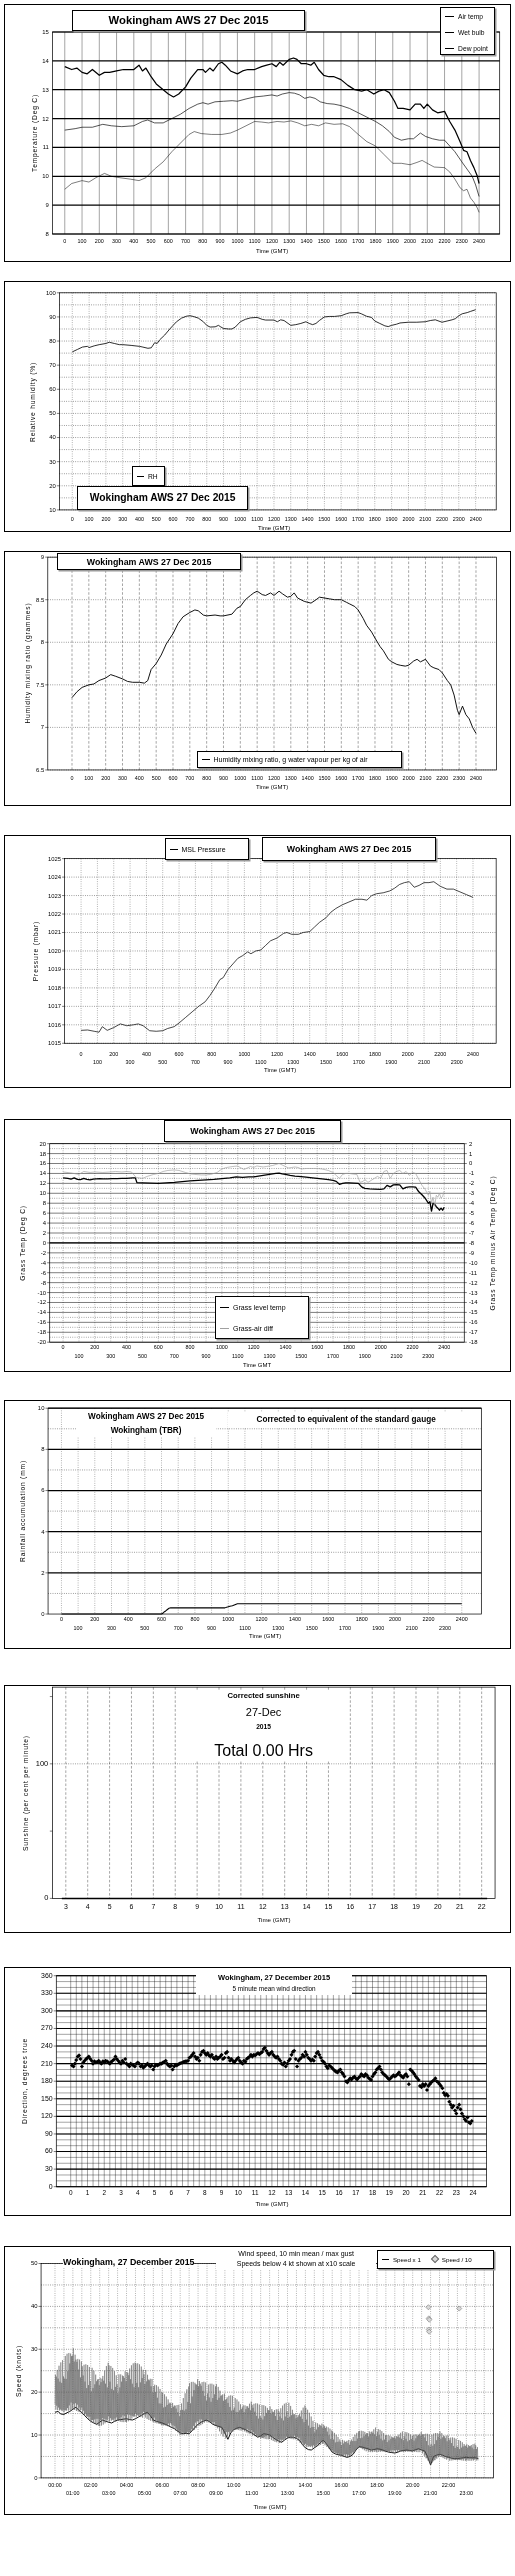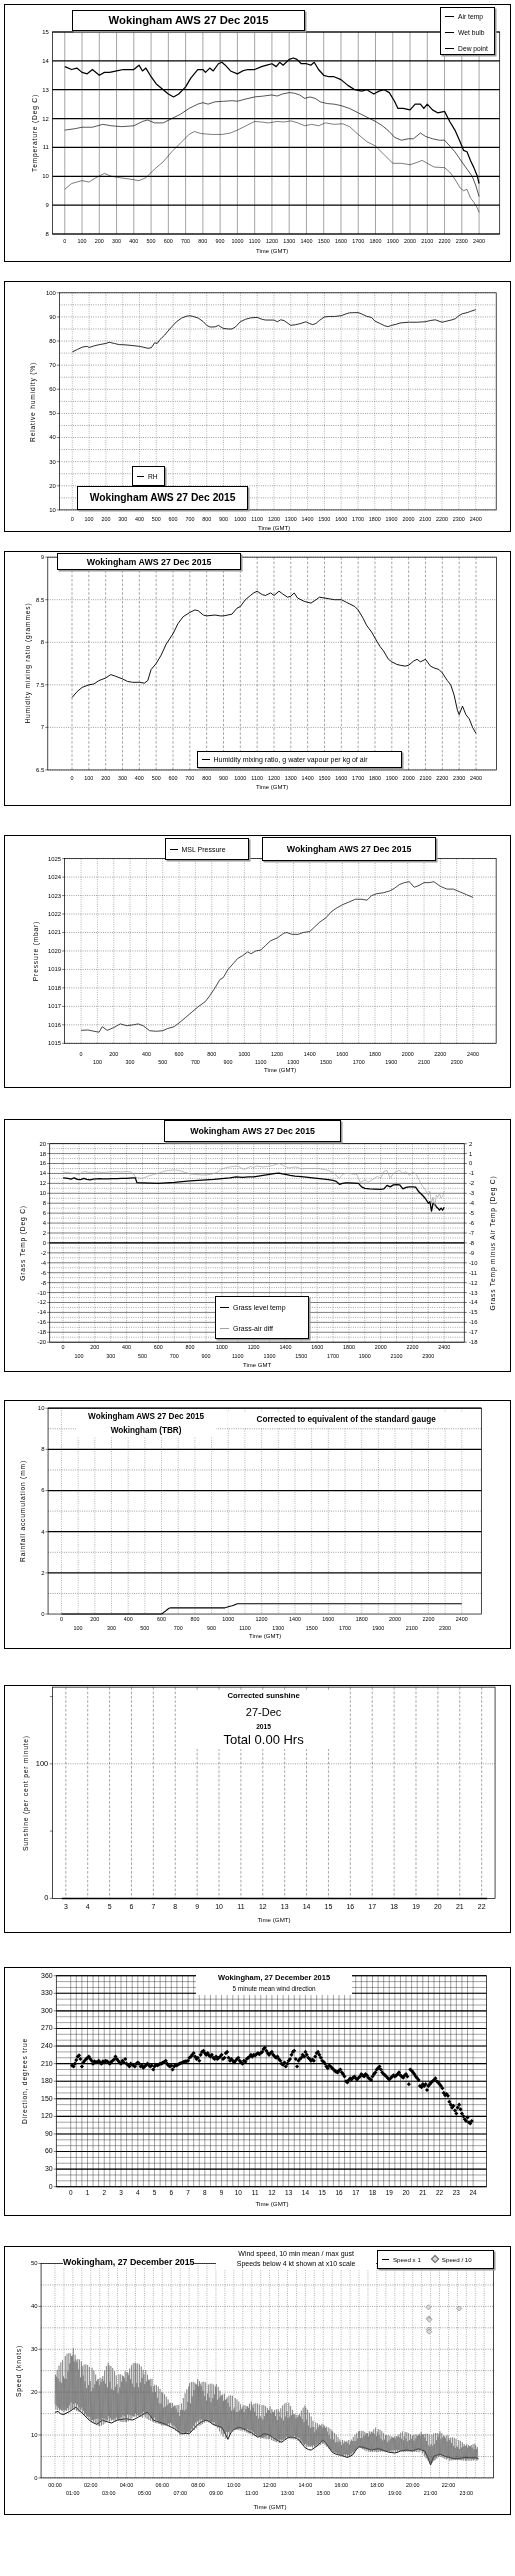--- a/index.html
+++ b/index.html
@@ -756,21 +756,21 @@
       <text x="755.1052631578948" y="432" text-anchor="middle" font-size="13.5" fill="#000">18</text>
       <text x="797.578947368421" y="432" text-anchor="middle" font-size="13.5" fill="#000">19</text>
       <text x="840.0526315789474" y="432" text-anchor="middle" font-size="13.5" fill="#000">20</text>
       <text x="882.5263157894736" y="432" text-anchor="middle" font-size="13.5" fill="#000">21</text>
       <text x="925" y="432" text-anchor="middle" font-size="13.5" fill="#000">22</text>
     </svg>
   <div class="plain" style="left:181px;top:4.1px;width:155px;">
     <div class="t-bold" style="font-size:7.7px;line-height:12.4px;">Corrected sunshine</div>
     <div style="font-size:11px;line-height:18.5px;">27-Dec</div>
     <div class="t-bold" style="font-size:6.7px;line-height:11.3px;">2015</div>
-    <div style="font-size:13px;line-height:16.5px;">Total 0.00 Hrs</div>
+    <div style="font-size:16px;line-height:16.5px;margin-top:11px;">Total 0.00 Hrs</div>
   </div>
   <div class="ylab" style="left:19.6px;top:107px;">Sunshine (per cent per minute)</div>
   <div class="xlab" style="left:269px;top:230px;font-size:6.2px;">Time (GMT)</div>
 </div>
 
 <div class="fig f8">
   <svg width="505" height="247" viewBox="0 0 980 480">
       <line x1="127" y1="15" x2="127" y2="425" stroke="#000" stroke-width="0.7"></line>
       <line x1="137.8610025" y1="15" x2="137.8610025" y2="425" stroke="#000" stroke-width="0.7"></line>
       <line x1="148.722005" y1="15" x2="148.722005" y2="425" stroke="#000" stroke-width="0.7"></line>

